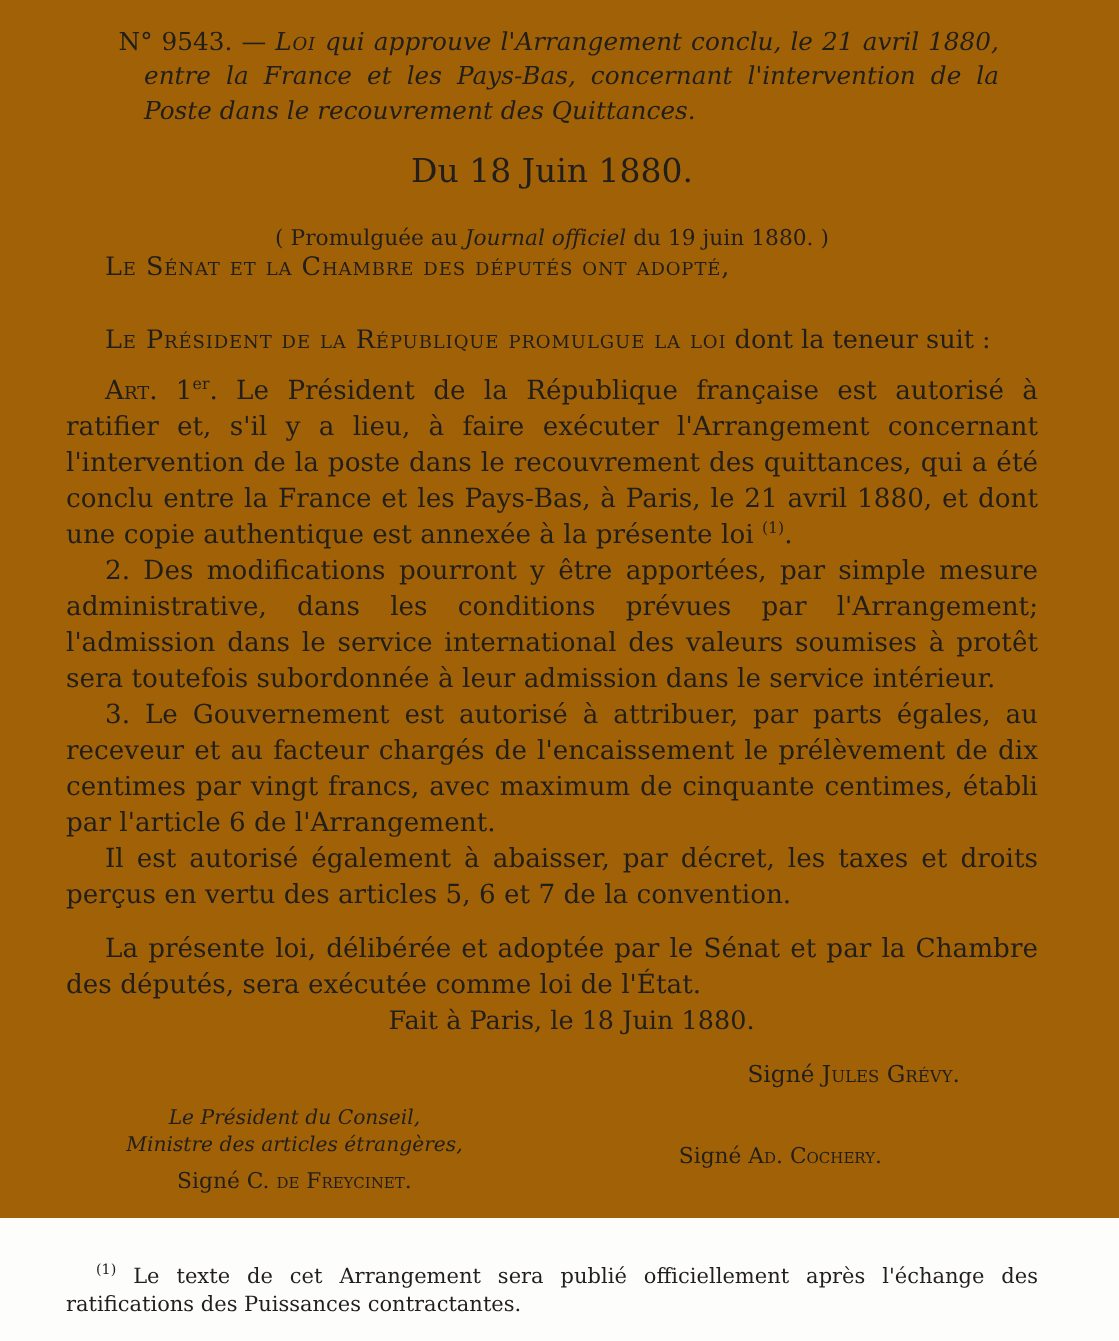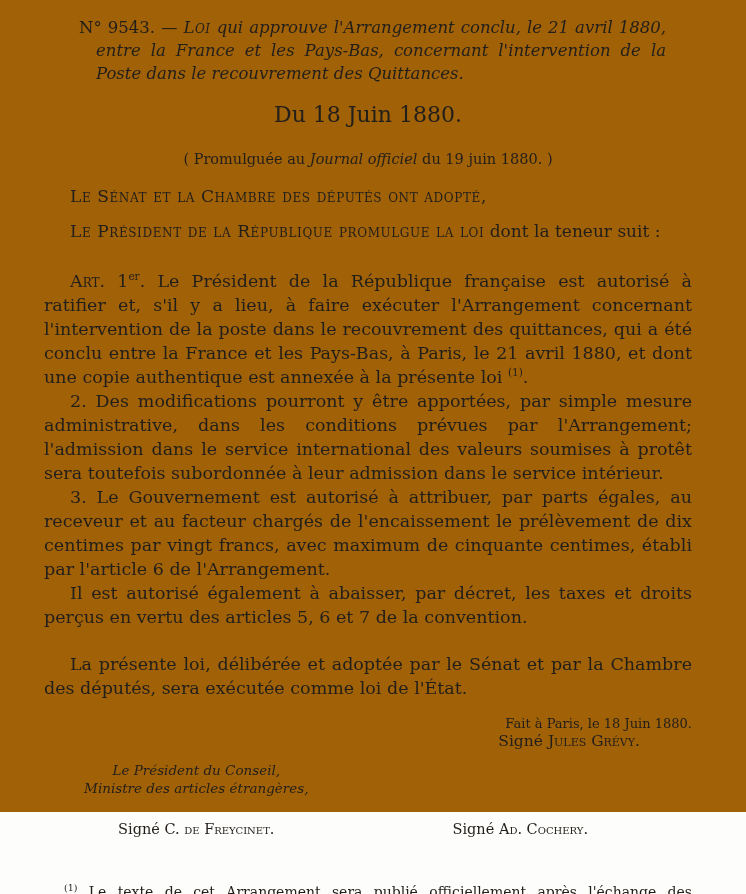--- a/index.html
+++ b/index.html
@@ -41,66 +41,64 @@
   }
   .promulgation {
     text-align: center;
     margin-top: 24px;
     font-size: 14.5px;
   }
 
   .preamble {
     font-size: 17px;
     line-height: 23px;
-    margin-top: 18px;
     text-indent: 26px;
     text-align: justify;
   }
   .preamble .sc-lead {
     font-variant: small-caps;
     letter-spacing: 0.6px;
   }
-  .preamble.second { margin-top: 12px; }
+  .preamble.second { margin-top: 26px; }
 
   .body-par {
     font-size: 17.5px;
     line-height: 24px;
     text-align: justify;
     text-indent: 26px;
   }
-  .art1 { margin-top: 26px; }
+  .art1 { margin-top: 10px; }
   .body-par sup { font-size: 10.5px; line-height: 0; }
   .art-label { font-variant: small-caps; }
 
-  .closing { margin-top: 23px; }
-  .fait { margin-top: 16px; text-align: right; text-indent: 26px; font-size: 13px; }
+  .closing { margin-top: 12px; }
+  .fait { margin-top: 2px; text-align: center; text-indent: 26px; font-size: 17px; }
 
   .grevy {
     text-align: right;
-    margin: 1px 52px 0 0;
+    margin: 16px 52px 0 0;
     font-size: 15.5px;
   }
 
   .sig-row {
     display: flex;
     margin-top: 12px;
-    align-items: flex-end;
   }
   .sig-col-left  { flex: 0 0 47%; text-align: center; }
   .sig-col-right { flex: 1; text-align: center; }
   .sig-title {
     font-style: italic;
     font-size: 13.5px;
     line-height: 17.5px;
   }
   .sig-name {
     font-size: 14.5px;
-    margin-top: 24px;
+    margin-top: 8px;
   }
-  .sig-col-right .sig-name { margin-top: 10px; }
+  .sig-col-right .sig-name { margin-top: 26px; }
 
   .footnote {
     margin-top: 46px;
     font-size: 14px;
     line-height: 19px;
     text-indent: 20px;
     text-align: justify;
   }
   .footnote sup { font-size: 9.5px; line-height: 0; }
 </style>

